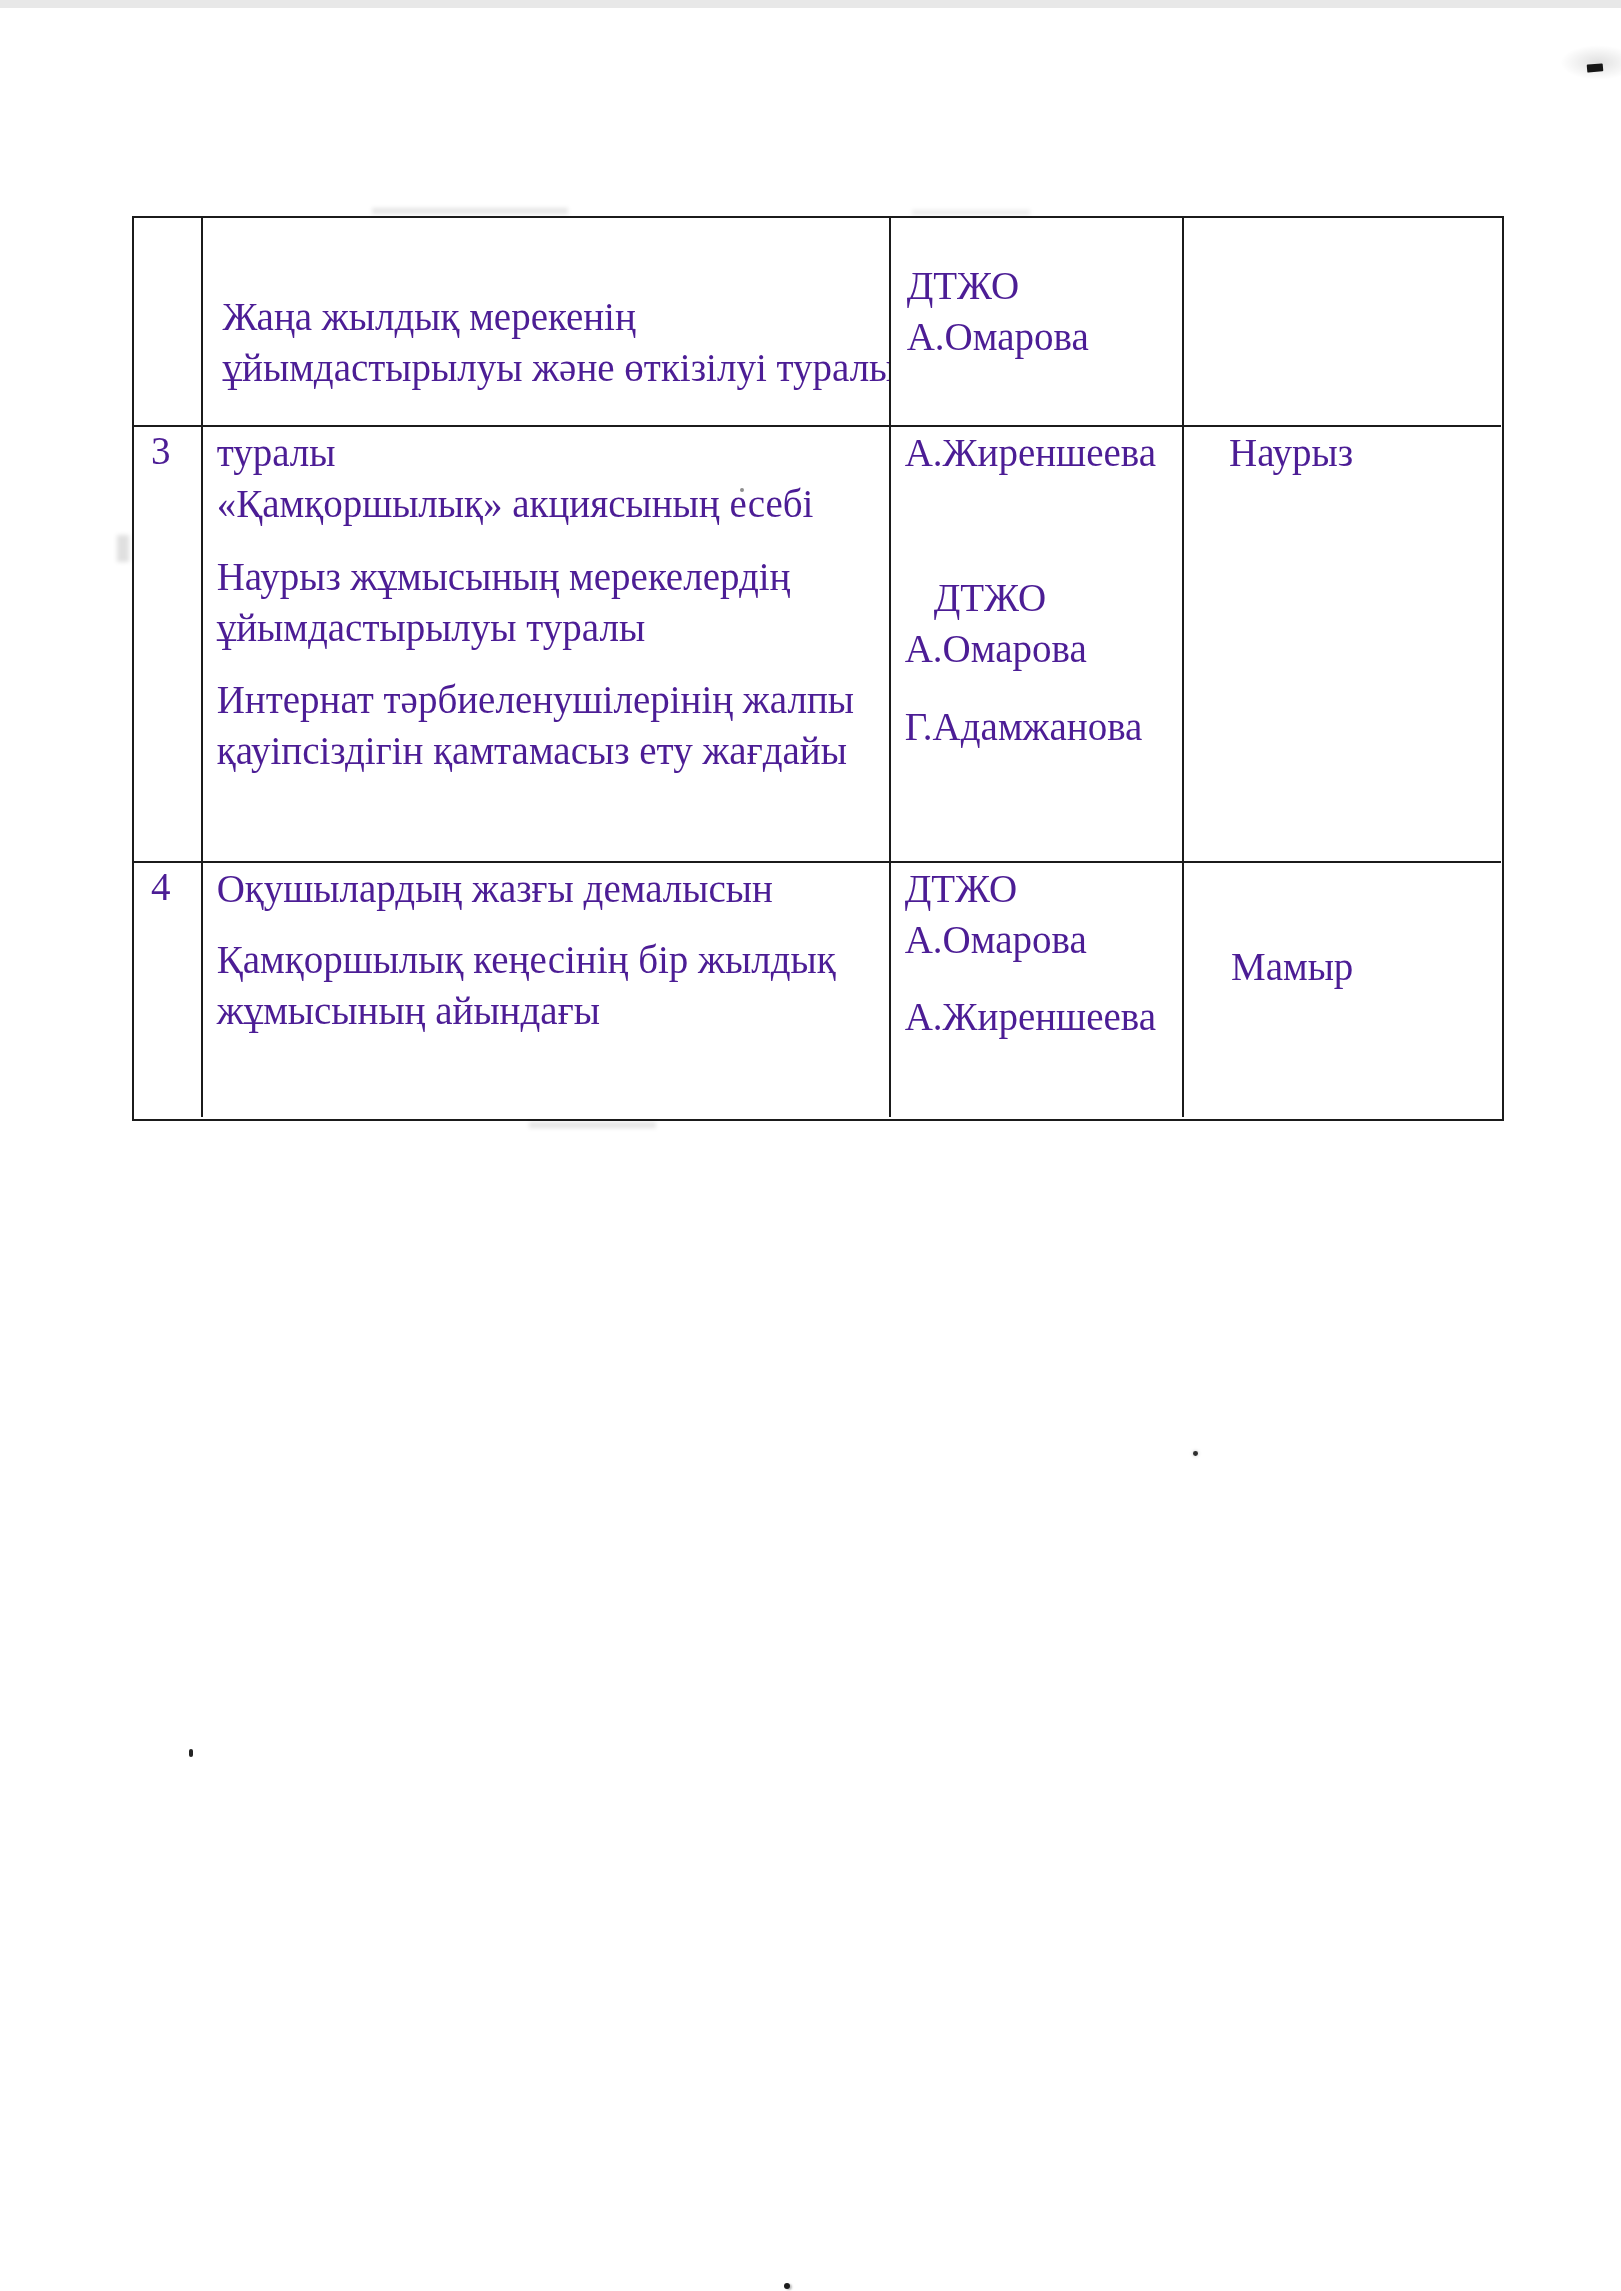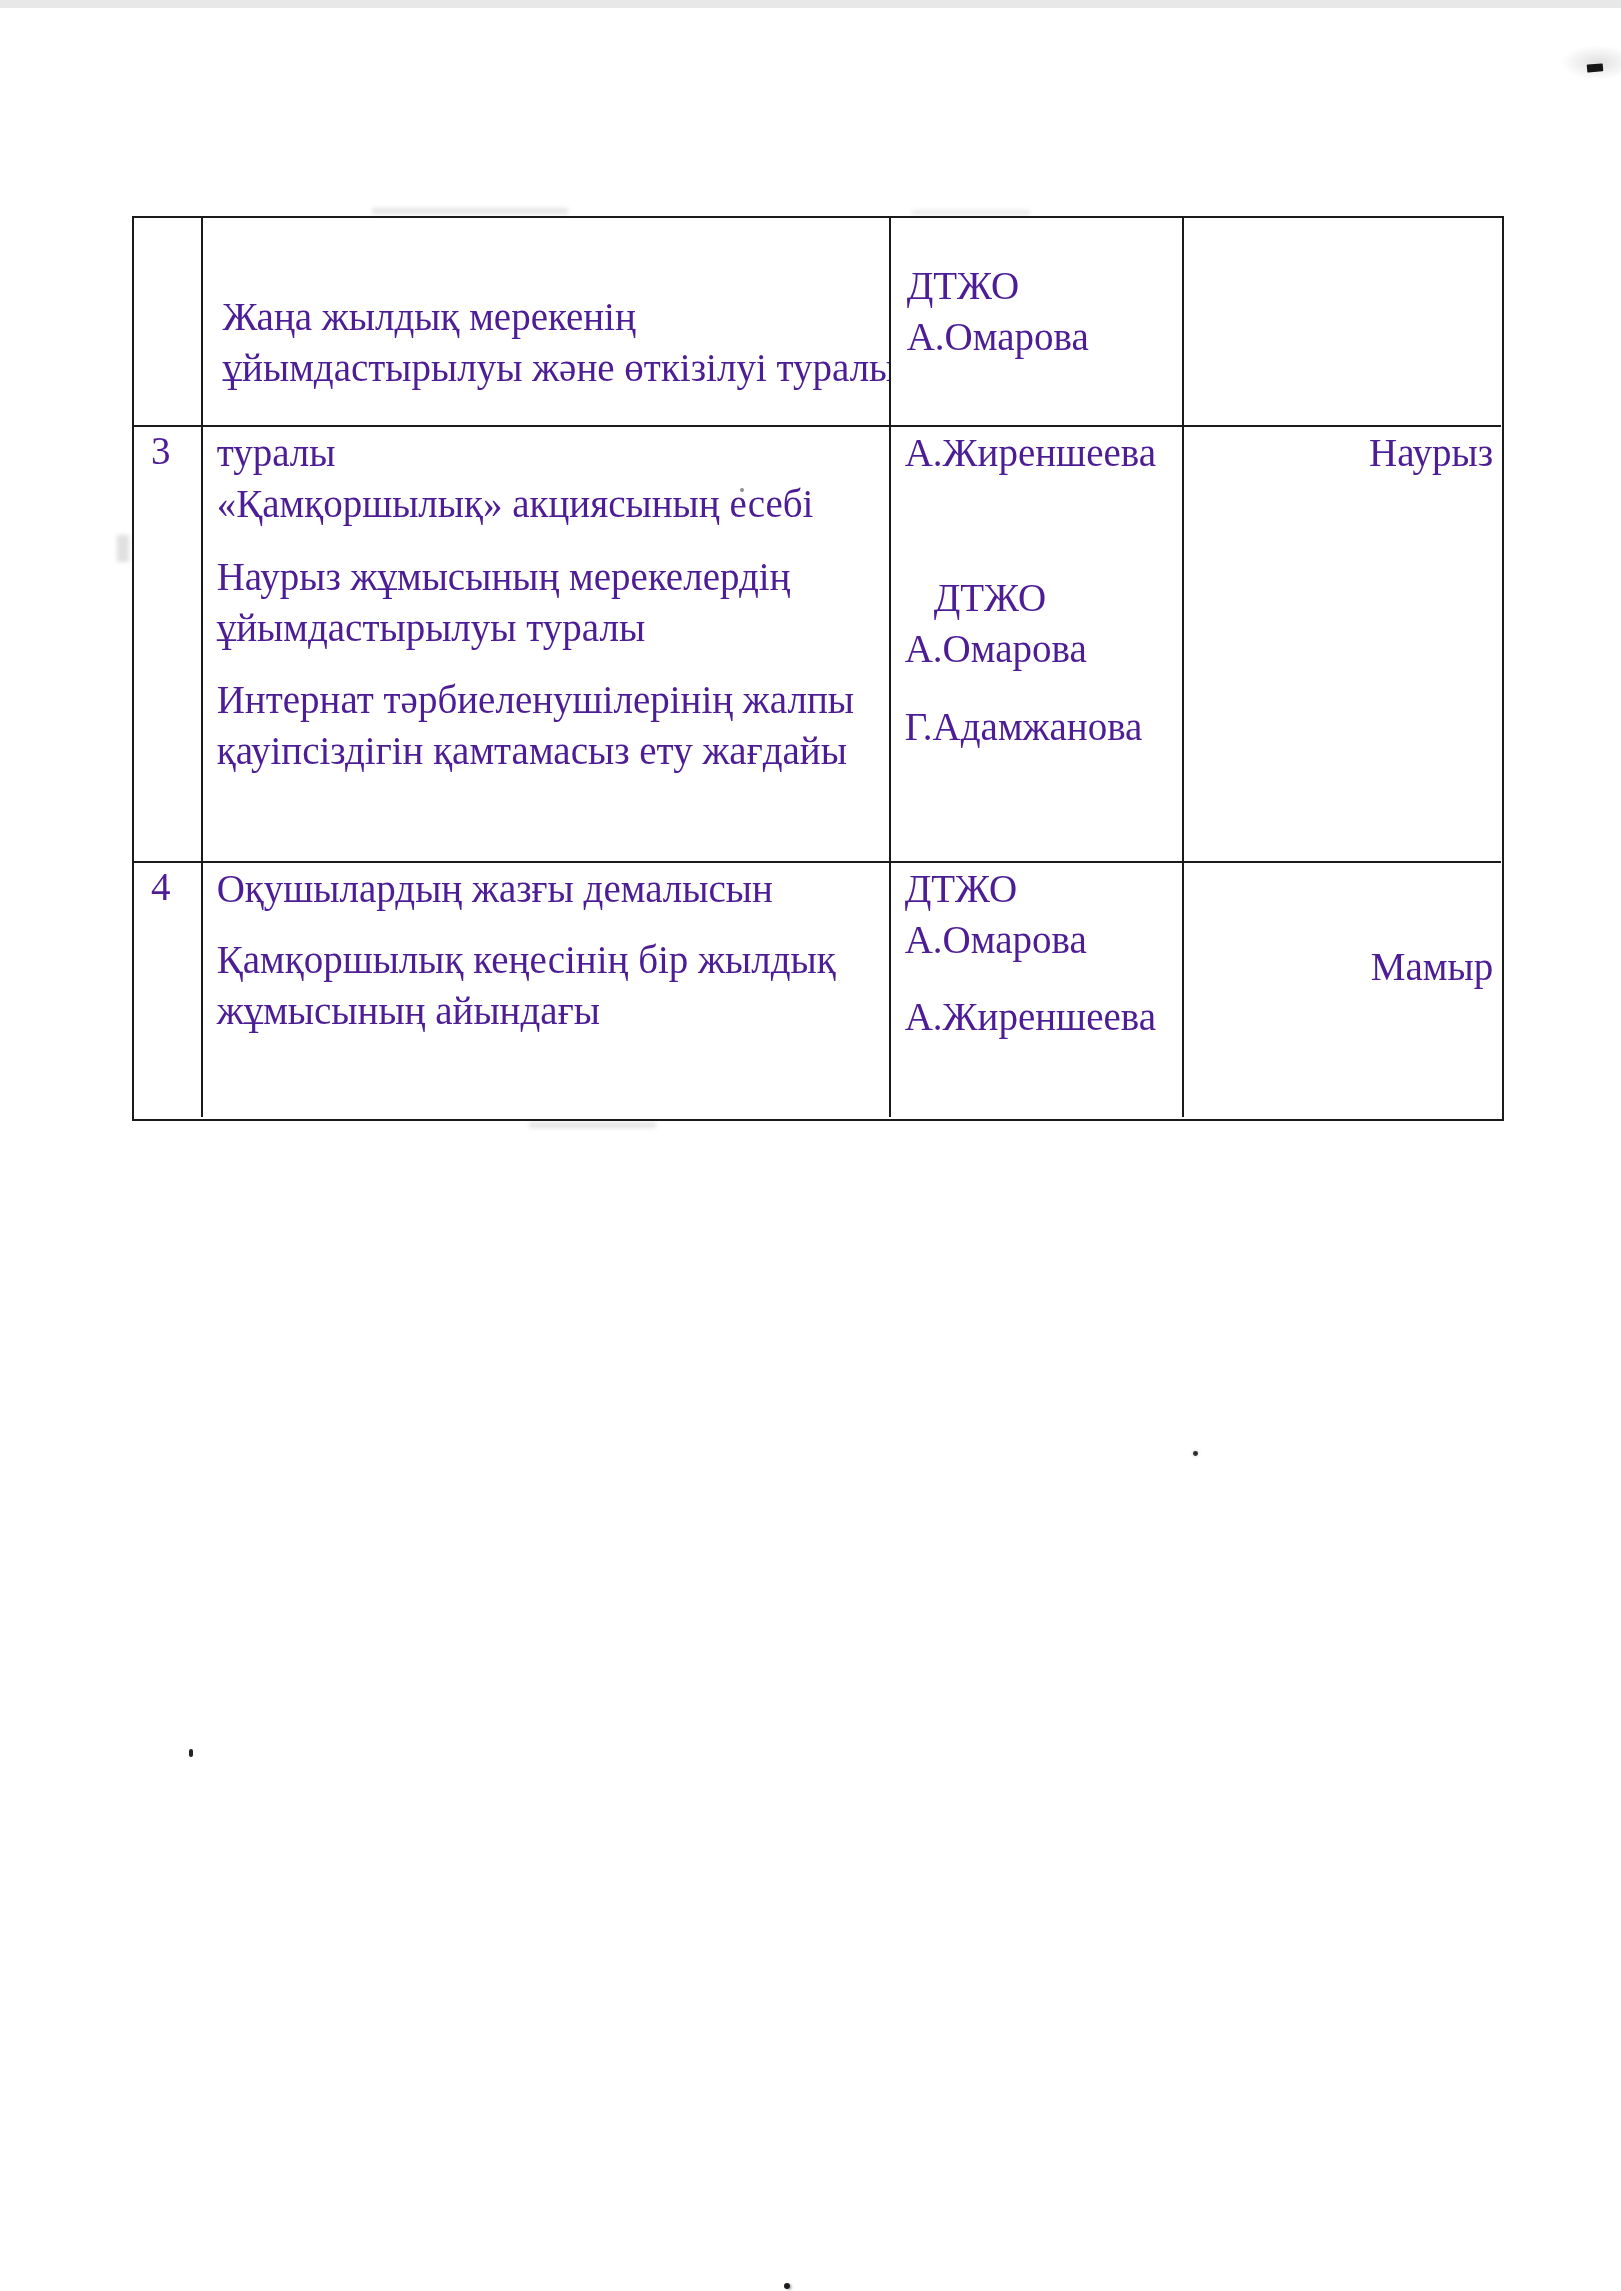--- a/index.html
+++ b/index.html
@@ -33,21 +33,21 @@
     background: #fff;
   }
   .cell {
     box-sizing: border-box;
     border-right: 2.9px solid #1b1b1b;
     border-bottom: 2.9px solid #1b1b1b;
     font-size: 39px;
     line-height: 51px;
     overflow: hidden;
   }
-  .lastcol { border-right: none; text-align: right; }
+  .lastcol { border-right: none; }
   .lastrow { border-bottom: none; }
 
   .numcell {
     text-align: center;
     padding: 2px 13.7px 0 0;
     line-height: 43px;
   }
 
   
   .r1c2 { padding: 73px 23.5px 0 19.6px; }

